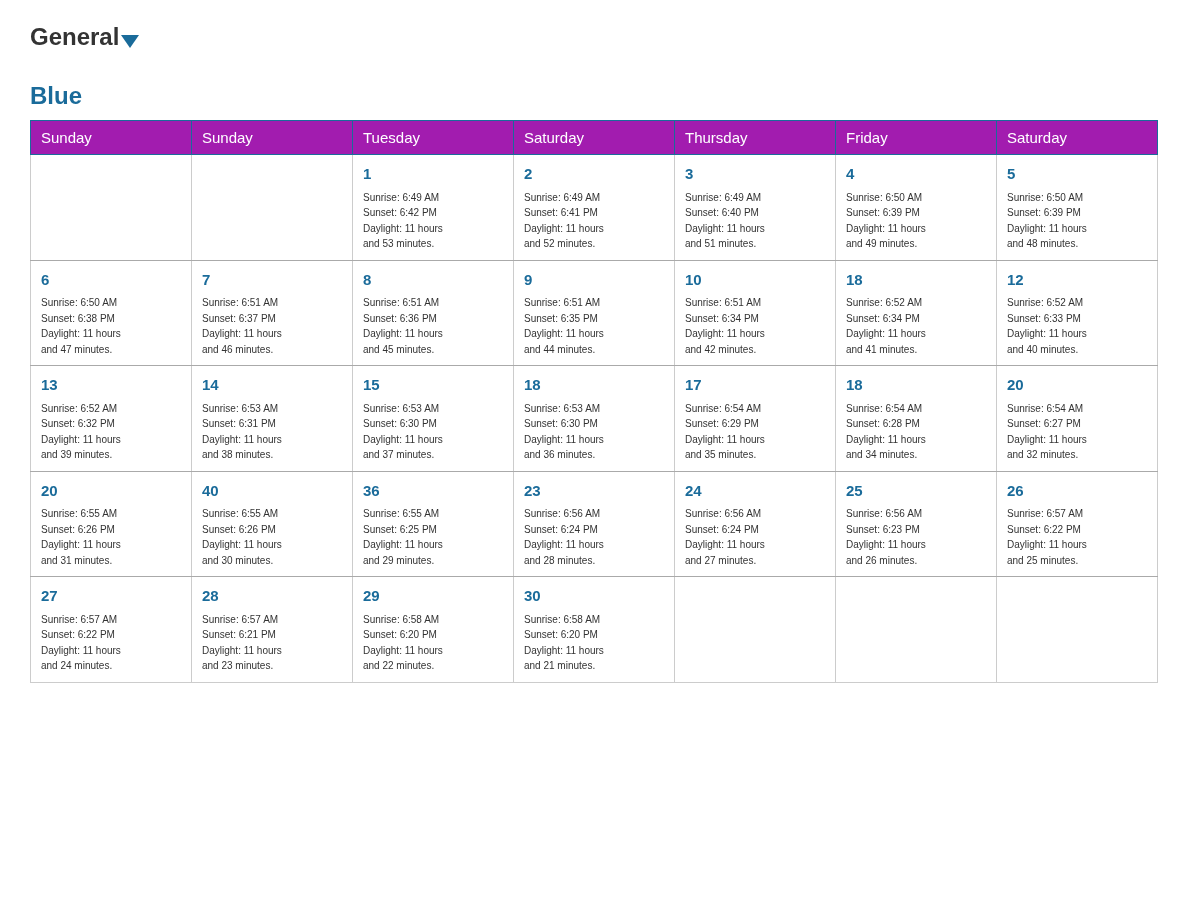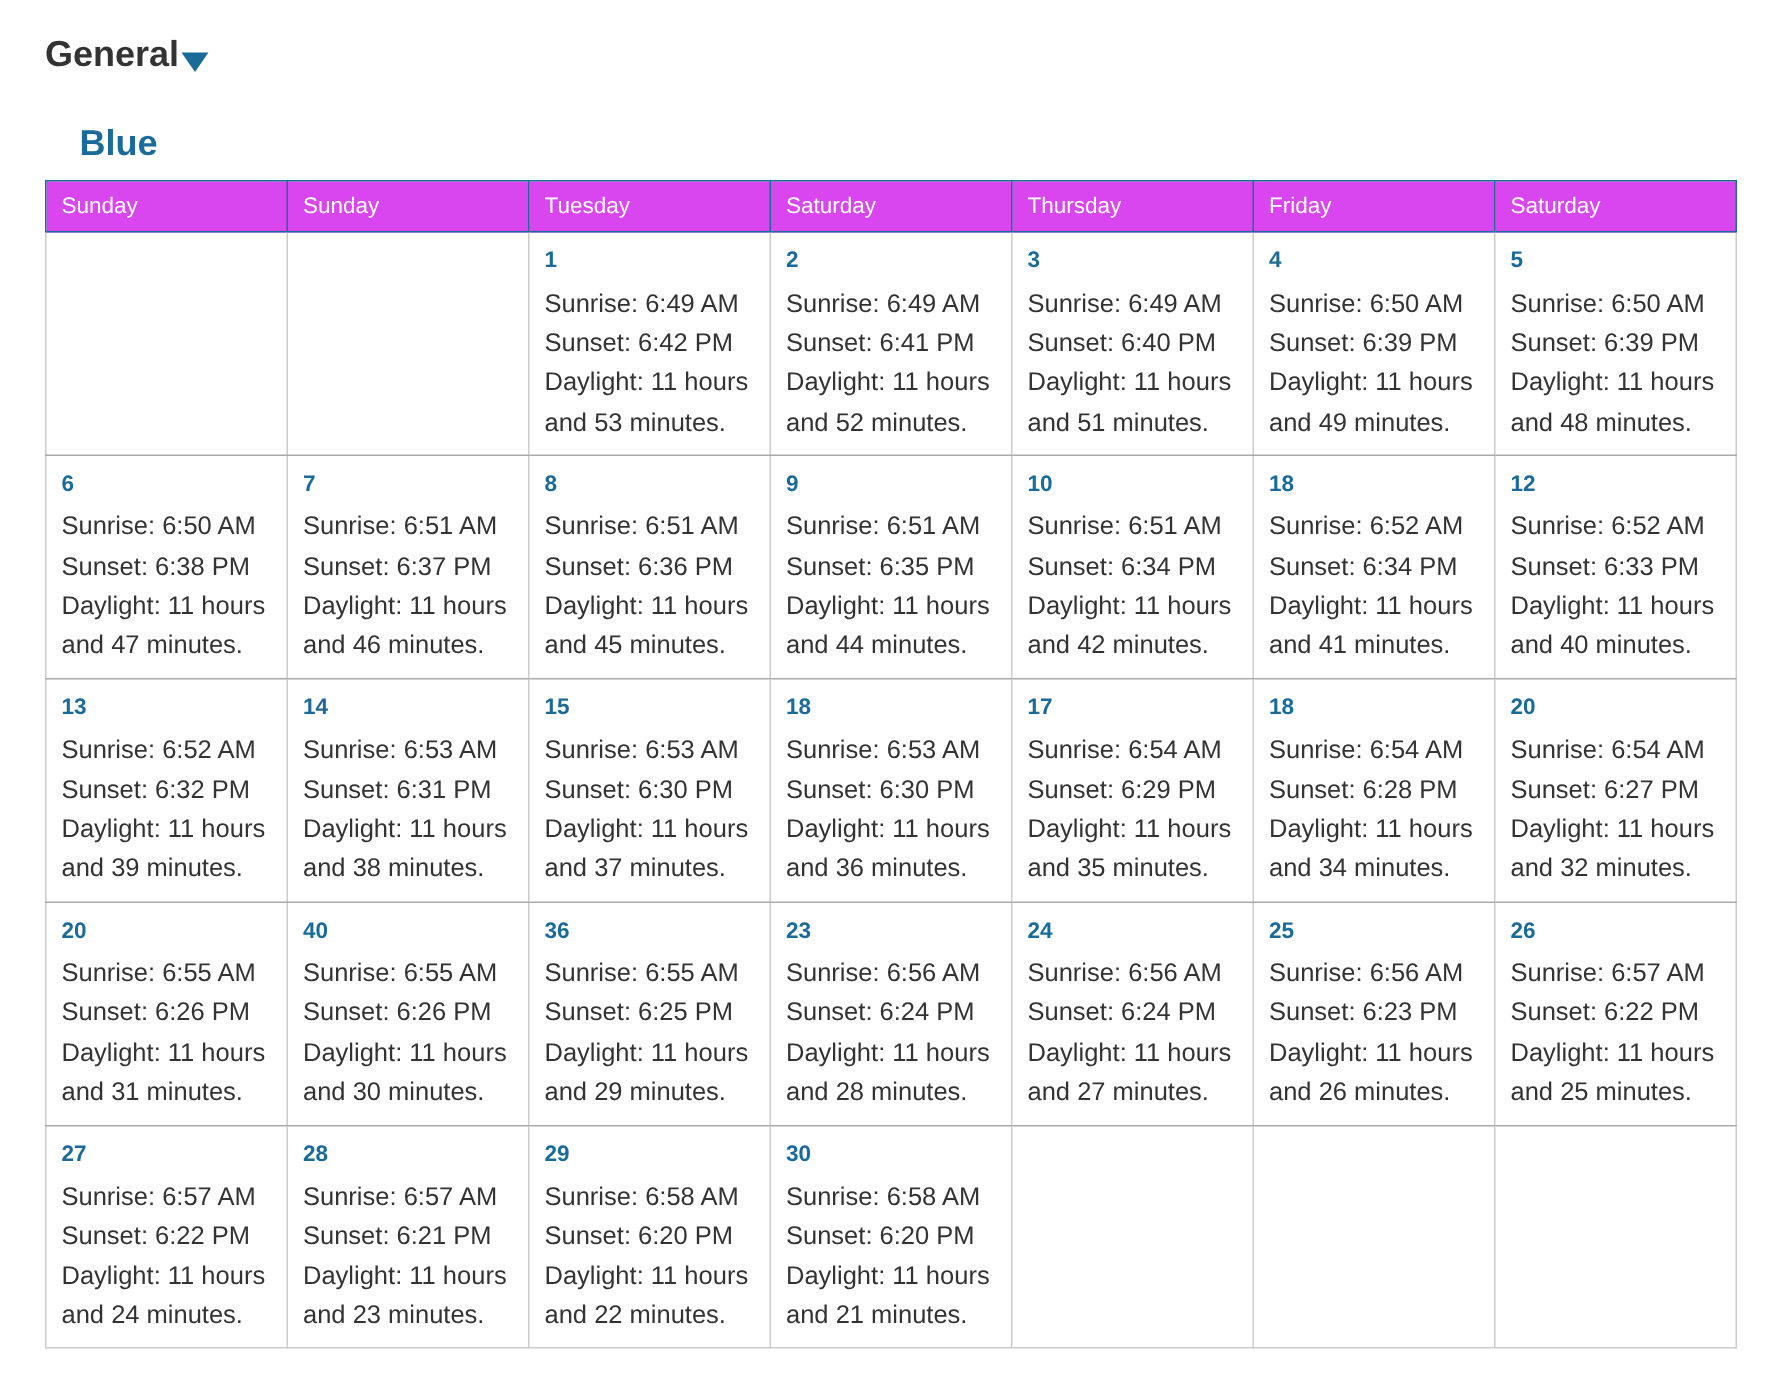--- a/index.html
+++ b/index.html
@@ -34,21 +34,21 @@
       font-size: 18px;
       color: #555;
       margin-top: 4px;
     }
     table {
       width: 100%;
       border-collapse: collapse;
       margin-top: 10px;
     }
     thead tr {
-      background-color: #d946ef;
+      background-color: #a21caf;
       margin-top: 23px;
     }
     thead th {
       color: #fff;
       font-size: 15px;
       font-weight: normal;
       padding: 8px 10px;
       text-align: left;
       border: 1px solid #1a6b9a;
     }
@@ -65,21 +65,21 @@
       min-height: 100px;
     }
     .day-num {
       font-size: 15px;
       font-weight: bold;
       color: #1a6b9a;
       display: block;
       margin-bottom: 4px;
     }
     .day-info {
-      font-size: 17px;
+      font-size: 10px;
       color: #333;
       line-height: 1.55;
     }
     tbody tr td:first-child .day-num,
     tbody tr td:last-child .day-num {
       color: #1a6b9a;
     }
     
     tbody tr:not(:last-child) td {
       border-bottom: 1px solid #aaa;
@@ -87,21 +87,21 @@
   </style>
 </head>
 <body>
 
 <div class="header">
   <div class="logo">
   <div style="display:flex; align-items:center; line-height:1;">
     <span style="font-size:24px;font-weight:bold;color:#333;">General</span>
     <span style="display:inline-block;width:0;height:0;border-left:9px solid transparent;border-right:9px solid transparent;border-top:13px solid #1a6b9a;margin:0 2px;position:relative;top:4px;"></span>
   </div>
-  <div style="margin-top:-2px;margin-left:23px;">
+  <div style="margin-top:-2px;">
     <span style="font-size:24px;font-weight:bold;color:#1a6b9a;">Blue</span>
   </div>
 </div>
   <div class="title-block">
     <div class="month-title"></div>
     <div class="subtitle"></div>
   </div>
 </div>
 
 <table>

